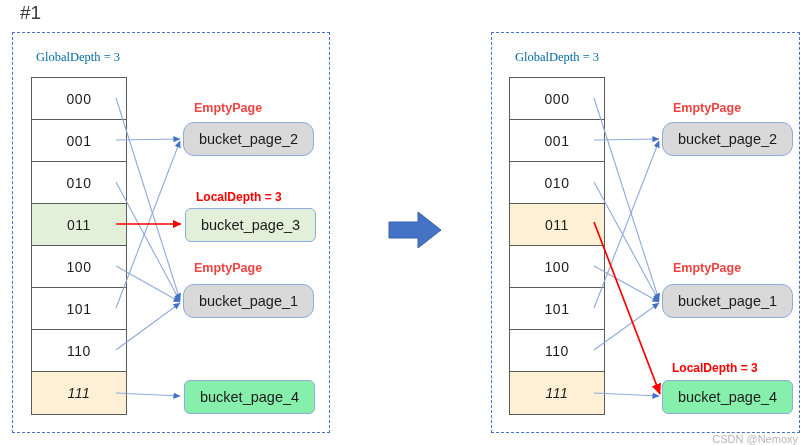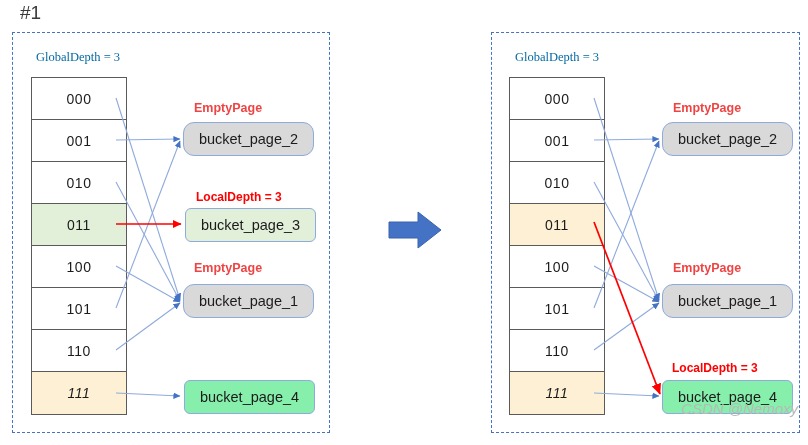--- a/index.html
+++ b/index.html
@@ -88,25 +88,24 @@
   }
   .cap.grey{color:#ef4444;}
   .cap.red{color:#ff0000;font-size:12px;}
 
   
   svg.links{position:absolute;left:0;top:0;width:808px;height:445px;overflow:visible;pointer-events:none;}
 
   
   .watermark{
     position:absolute;
-    right:10px;bottom:28px;
-    font-size:15px;
+    right:10px;bottom:0;
+    font-size:11px;
     color:#b8b8b8;
     white-space:nowrap;
-    font-style:italic;
   }
   
   .big-arrow{position:absolute;left:388px;top:210px;width:54px;height:40px;}
 </style>
 </head>
 <body>
 
 <div class="stage">
 
   <div class="step-label">#1</div>

